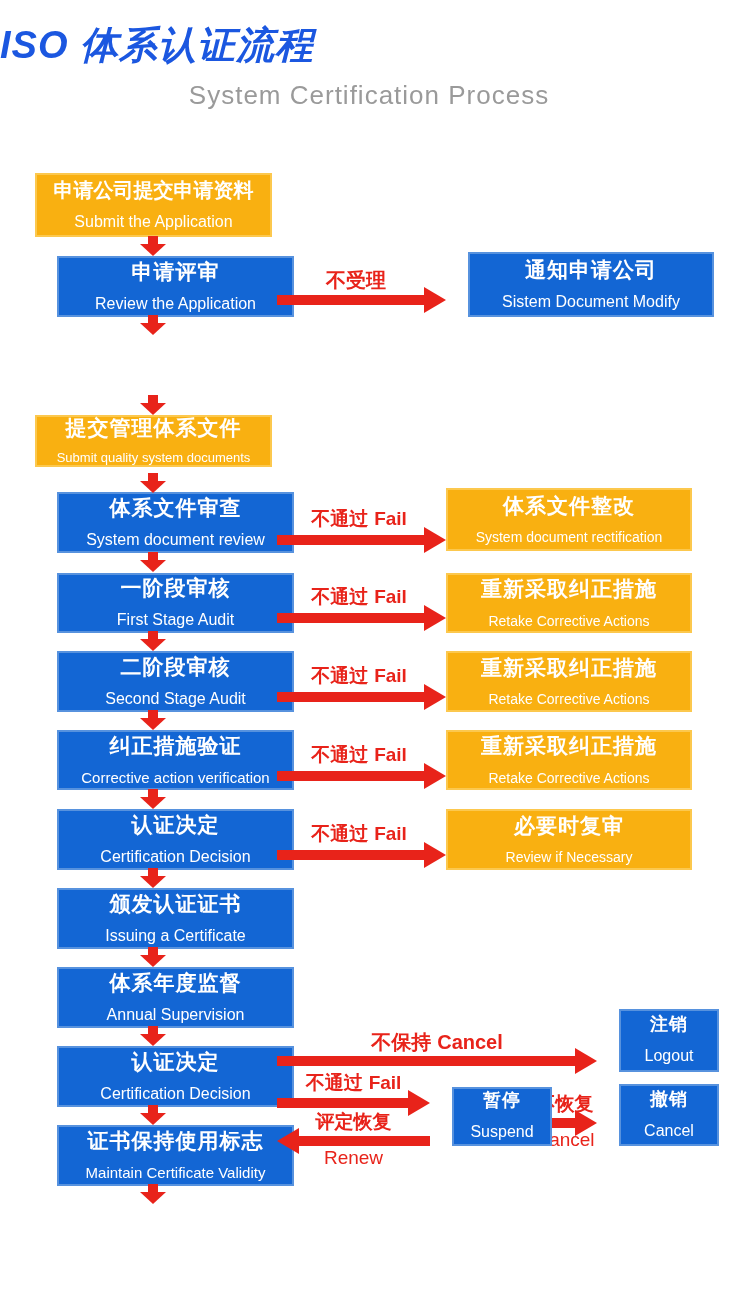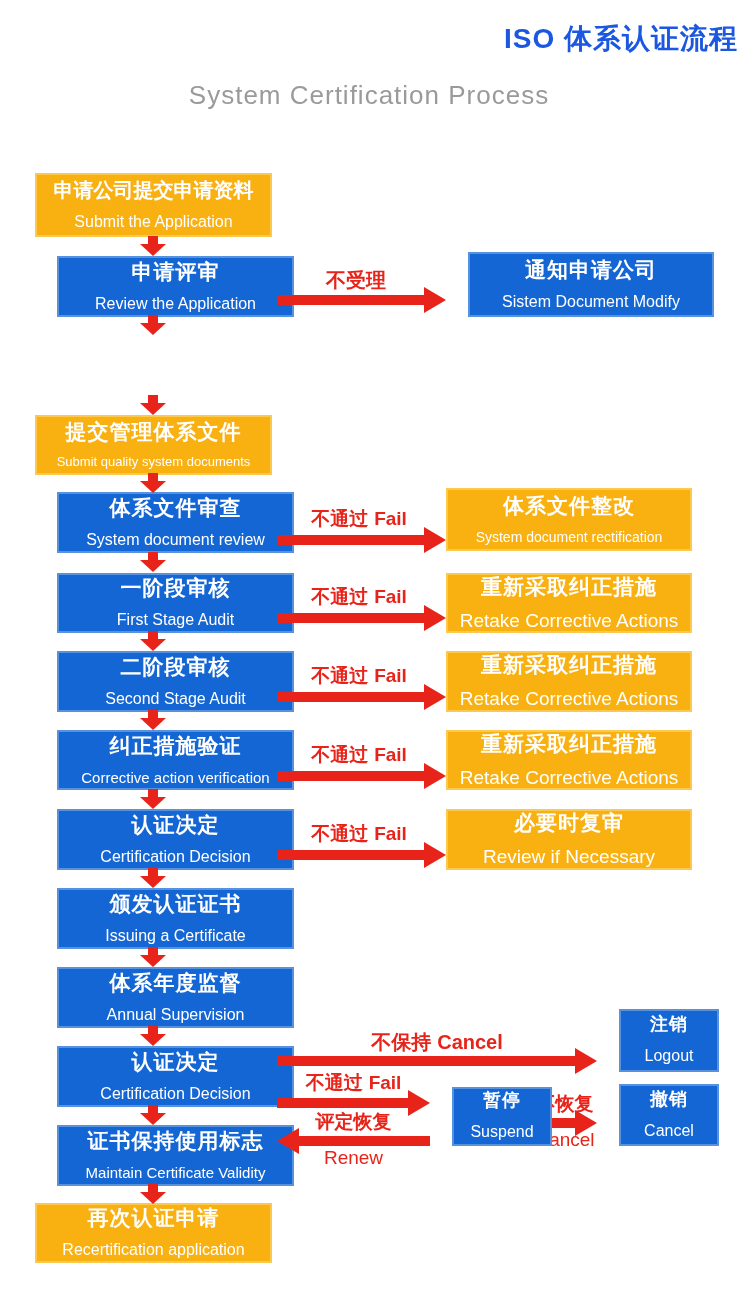--- a/index.html
+++ b/index.html
@@ -3,49 +3,49 @@
 <meta charset="utf-8">
 <style>
   :root{
     --blue:#1366d4; --yellow:#f9b011; --red:#e8231a;
     --title_blue:#1b57e0; --subtitle_gray:#9a9a9a;
   }
   *{margin:0;padding:0;box-sizing:border-box;}
   body{background:#ffffff;font-family:"Liberation Sans","DejaVu Sans",sans-serif;}
   .canvas{position:relative;width:738px;height:1314px;background:#ffffff;overflow:hidden;}
 
-  .title{position:absolute;top:20px;left:0;width:100%;text-align:right;
-         font-size:28px;font-weight:bold;color:var(--title_blue);letter-spacing:1px;}
+  .title{position:absolute;top:20px;left:0;width:100%;text-align:left;
+         font-size:38px;font-weight:bold;color:var(--title_blue);letter-spacing:1px;font-style:italic;}
   .subtitle{position:absolute;top:80px;left:0;width:100%;text-align:center;
             font-size:26px;color:var(--subtitle_gray);letter-spacing:1px;}
 
   
   .box{position:absolute;display:flex;flex-direction:column;justify-content:center;
        align-items:center;color:#ffffff;text-align:center;line-height:1.15;gap:8px;}
   .box .zh{font-weight:bold;font-size:21px;letter-spacing:1px;}
   .box .en{font-size:16px;margin-top:3px;}
   .blue{background:var(--blue);border:2px solid #5792de;margin-left:22px;}
   .yellow{background:var(--yellow);border:2px solid #fcc84e;}
 
   .main{left:35px;width:237px;}
   .r1{top:173px;height:64px}.r2{top:256px;height:61px}.r3{top:335px;height:61px}
-  .r4{top:415px;height:60px}.r5{top:492px;height:61px}.r6{top:573px;height:60px}
+  .r4{top:415px;height:52px}.r5{top:492px;height:61px}.r6{top:573px;height:60px}
   .r7{top:651px;height:61px}.r8{top:730px;height:60px}.r9{top:809px;height:61px}
   .r10{top:888px;height:61px}.r11{top:967px;height:61px}.r12{top:1046px;height:61px}
   .r13{top:1125px;height:61px}.r14{top:1203px;height:60px}
   .r1 .zh{font-size:20px;letter-spacing:0;}
   .r4 .en{font-size:13px;}
   .r8 .en{font-size:15px;}
   .r13 .en{font-size:15px;}
 
   .side{left:446px;width:246px;}
   .s1{top:252px;height:65px}.s2{top:488px;height:63px}.s3{top:573px;height:60px}
   .s4{top:651px;height:61px}.s5{top:730px;height:60px}.s6{top:809px;height:61px}
   .s2 .en{font-size:14px;}
-  .s3 .en,.s4 .en,.s5 .en,.s6 .en{font-size:19px;text-align:center;}
+  .s3 .en,.s4 .en,.s5 .en,.s6 .en{font-size:14px;text-align:center;}
 
   .mini .zh{font-size:18px;font-family:Liberation Mono, monospace;}
   .mini .en{font-size:16px;}
   .logout{left:597px;top:1009px;width:100px;height:63px;}
   .suspend{left:430px;top:1087px;width:100px;height:59px;}
   .revoke{left:597px;top:1084px;width:100px;height:62px;}
 
   
   .varrow{position:absolute;left:140px;width:26px;height:19px;}
   .varrow::before{content:"";position:absolute;left:8px;top:-1px;width:10px;height:9px;background:var(--red);}
@@ -143,24 +143,20 @@
     <div class="en">Annual Supervision</div>
   </div>
   <div class="box main blue r12">
     <div class="zh">认证决定</div>
     <div class="en">Certification Decision</div>
   </div>
   <div class="box main blue r13">
     <div class="zh">证书保持使用标志</div>
     <div class="en">Maintain Certificate Validity</div>
   </div>
-  <div class="box main yellow r14">
-    <div class="zh">再次认证申请</div>
-    <div class="en">Recertification application</div>
-  </div>
 
   <div class="varrow va1"></div>
   <div class="varrow va2"></div>
   <div class="varrow va3"></div>
   <div class="varrow va4"></div>
   <div class="varrow va5"></div>
   <div class="varrow va6"></div>
   <div class="varrow va7"></div>
   <div class="varrow va8"></div>
   <div class="varrow va9"></div>

